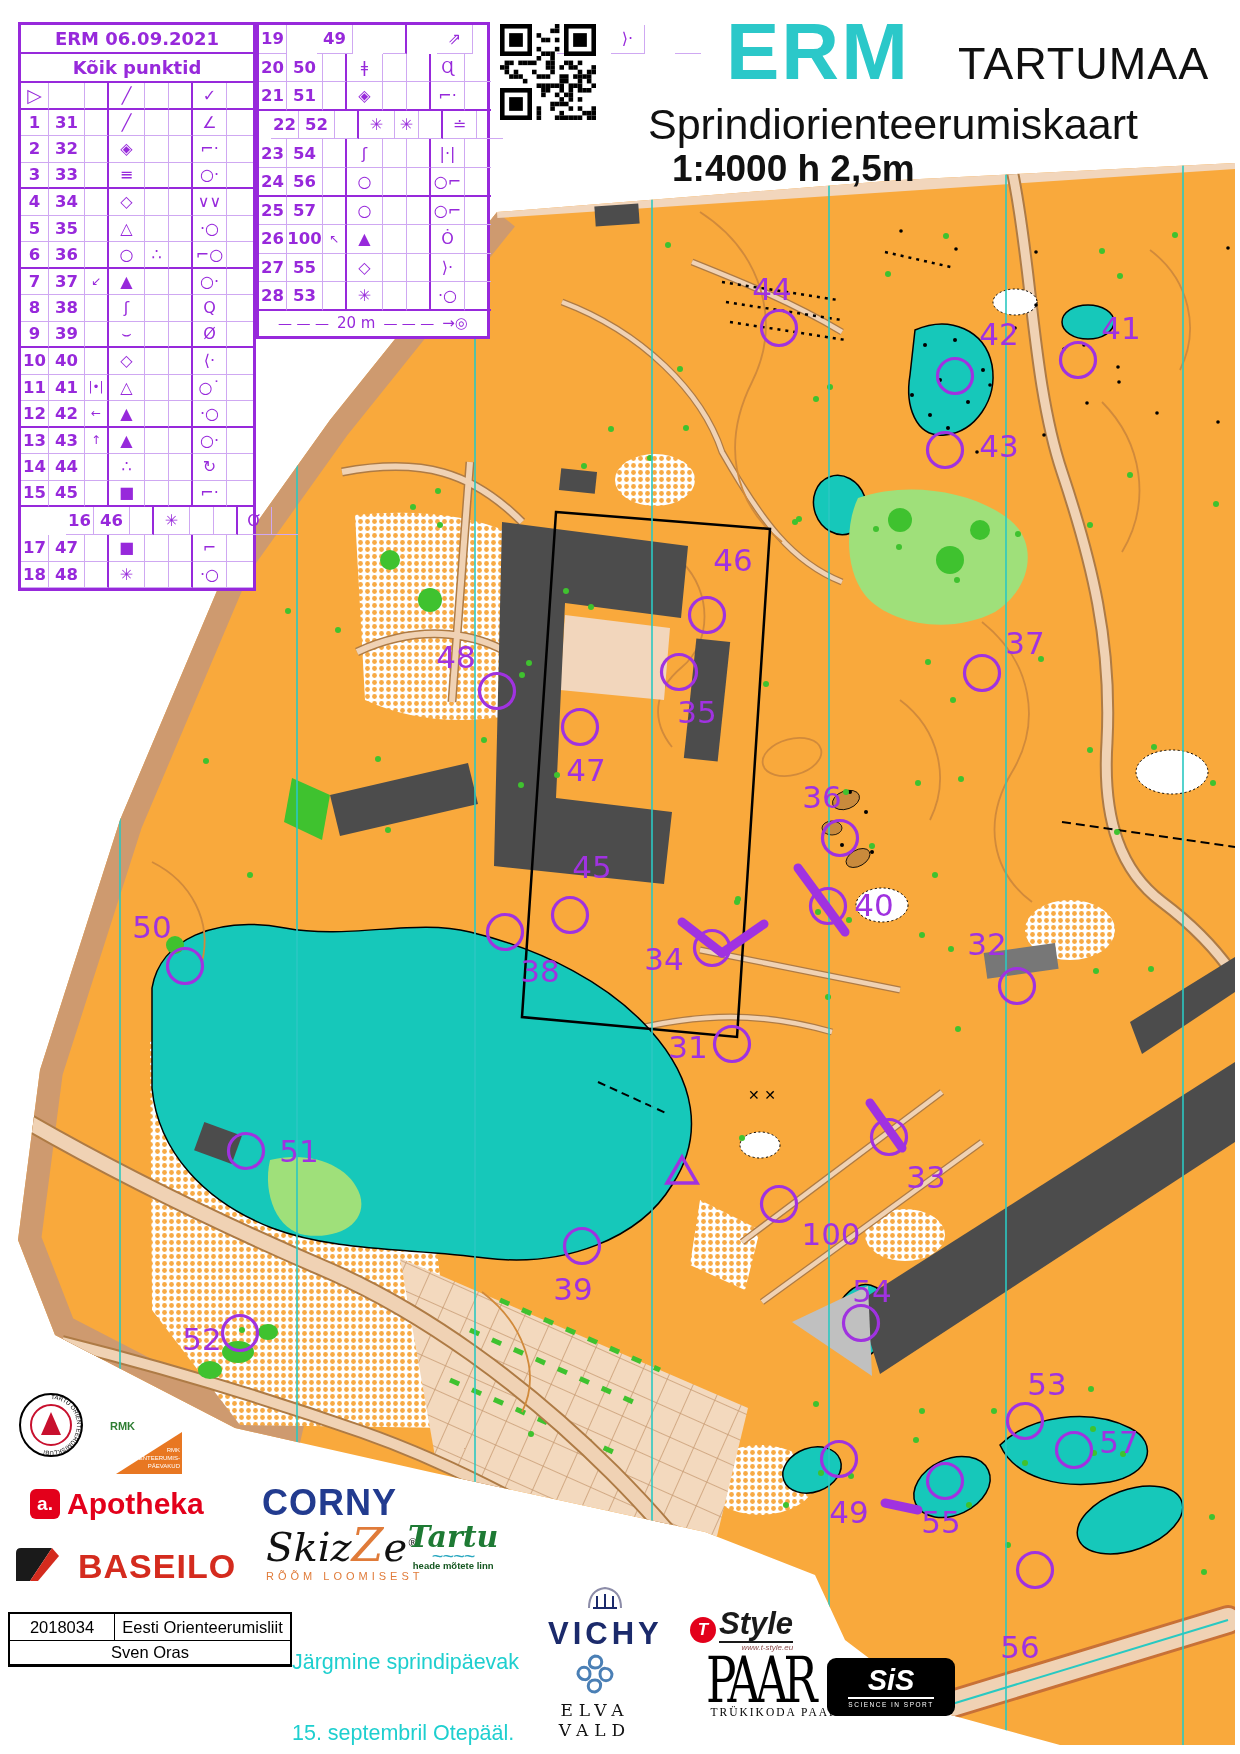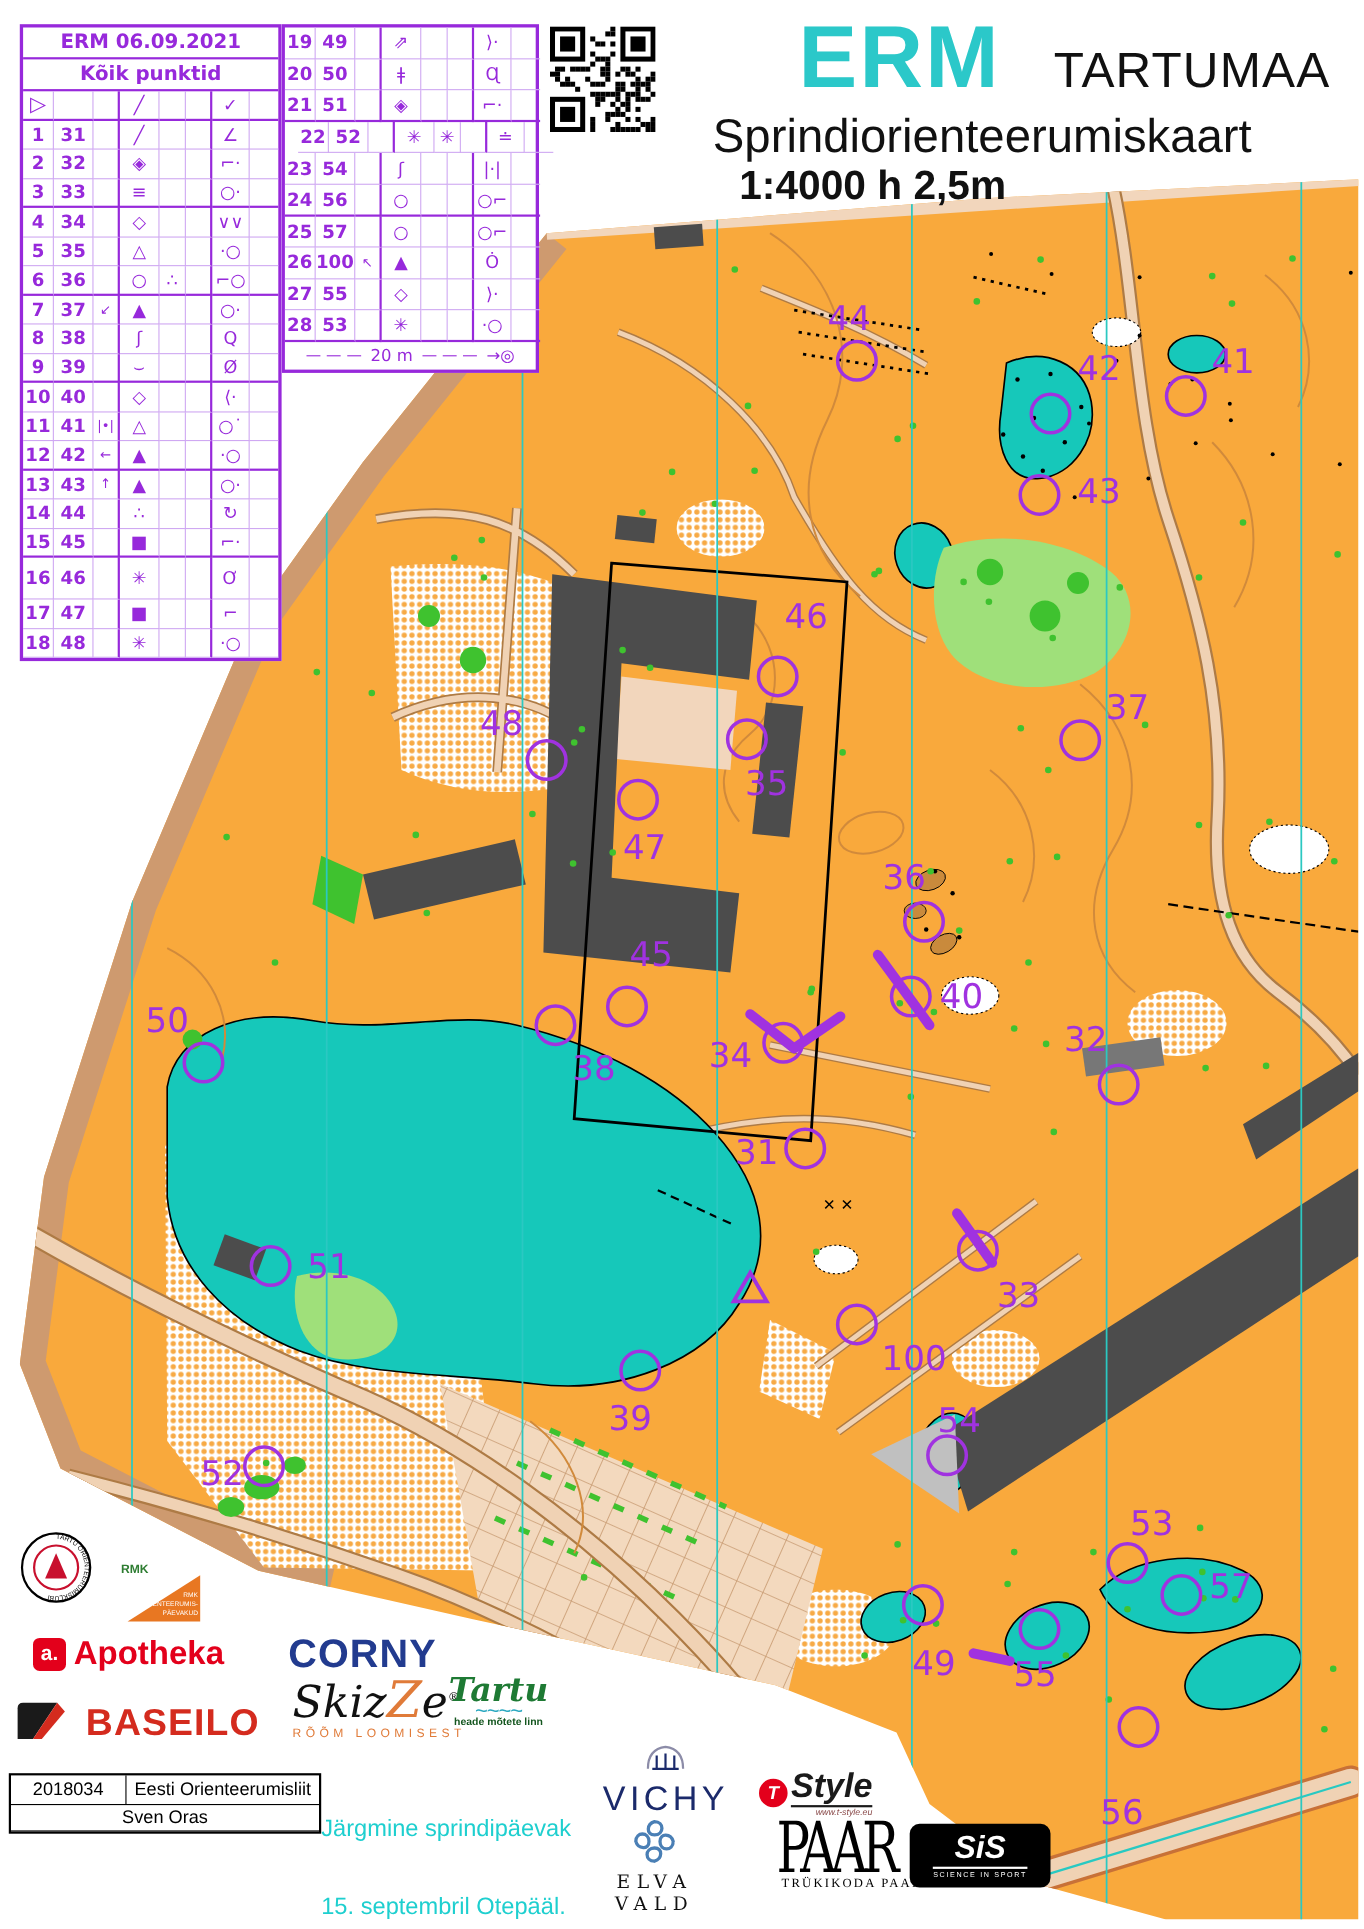--- a/index.html
+++ b/index.html
@@ -50,21 +50,21 @@
   .baseilo-text{color:#D42B1E;font-weight:900;font-size:34px;letter-spacing:1px;}
   .corny{color:#223B8F;font-weight:900;font-size:36px;letter-spacing:1px;
          text-shadow:0 0 2px #fff;}
   .skz{font-family:"DejaVu Serif",serif;font-style:italic;font-size:40px;color:#111;line-height:1;}
   .skz .oz{color:#E07B39;font-size:46px;}
   .skz-sub{color:#E07B39;font-size:11px;letter-spacing:4px;margin-top:2px;text-align:left;}
   .tcity{font-family:"DejaVu Serif",serif;font-style:italic;font-weight:700;
          font-size:30px;color:#1E7A34;line-height:1;}
   .tcity-wave{color:#2AA8C0;font-size:20px;line-height:8px;letter-spacing:-1px;}
   .tcity-sub{font-size:9.5px;color:#14561F;font-weight:700;}
-  .vichy{color:#1B2A6B;font-weight:400;font-size:31px;letter-spacing:4px;}
+  .vichy{color:#1B2A6B;font-weight:700;font-size:31px;letter-spacing:4px;}
   .elva-text{font-family:"DejaVu Serif",serif;font-size:17px;letter-spacing:6px;color:#111;}
   .style-t{display:inline-flex;width:26px;height:26px;border-radius:50%;background:#E3001B;
            color:#fff;font-style:italic;font-weight:900;align-items:center;justify-content:center;
            font-size:17px;margin-right:3px;vertical-align:middle;}
   .style-s{font-style:italic;font-weight:900;font-size:31px;color:#1a1a1a;
            border-bottom:2.5px solid #1a1a1a;line-height:1;}
   .style-url{font-size:8px;color:#8a4a4a;font-style:italic;}
   .tryk-glyph{font-family:"DejaVu Serif",serif;font-size:58px;line-height:1;color:#000;
               letter-spacing:-6px;transform:scaleX(.78) scaleY(1.1);transform-origin:left top;}
   .tryk-sub{font-family:"Liberation Serif",serif;font-size:11.5px;letter-spacing:2px;color:#000;}
@@ -562,21 +562,21 @@
         <div class="drow gend" style="height: 26.5px;">
           <div class="c cnum">15</div>
           <div class="c cnum">45</div>
           <div class="c v csml"></div>
           <div class="c csym">■</div>
           <div class="c csym"></div>
           <div class="c v csym"></div>
           <div class="c csym">⌐·</div>
           <div class="c csym"></div>
         </div>
-        <div class="drow" style="height: 38px;">
+        <div class="drow" style="height: 28px; margin-left: 45px;">
           <div class="c cnum">16</div>
           <div class="c cnum">46</div>
           <div class="c v csml"></div>
           <div class="c csym">✳</div>
           <div class="c csym"></div>
           <div class="c v csym"></div>
           <div class="c csym">Ơ</div>
           <div class="c csym"></div>
         </div>
         <div class="drow" style="height: 26.5px;">
@@ -597,21 +597,21 @@
           <div class="c csym"></div>
           <div class="c v csym"></div>
           <div class="c csym">·○</div>
           <div class="c csym"></div>
         </div>
       </div>
   </div>
 
   <div class="abs sheet" style="left:256px;top:22px;width:228px">
     <div id="t2">
-        <div class="drow" style="height: 28.6px;">
+        <div class="drow" style="height: 28.6px; gap: 30px;">
           <div class="c cnum">19</div>
           <div class="c cnum">49</div>
           <div class="c v csml"></div>
           <div class="c csym">⇗</div>
           <div class="c csym"></div>
           <div class="c v csym"></div>
           <div class="c csym">⟩·</div>
           <div class="c csym"></div>
         </div>
         <div class="drow" style="height: 28.6px;">

